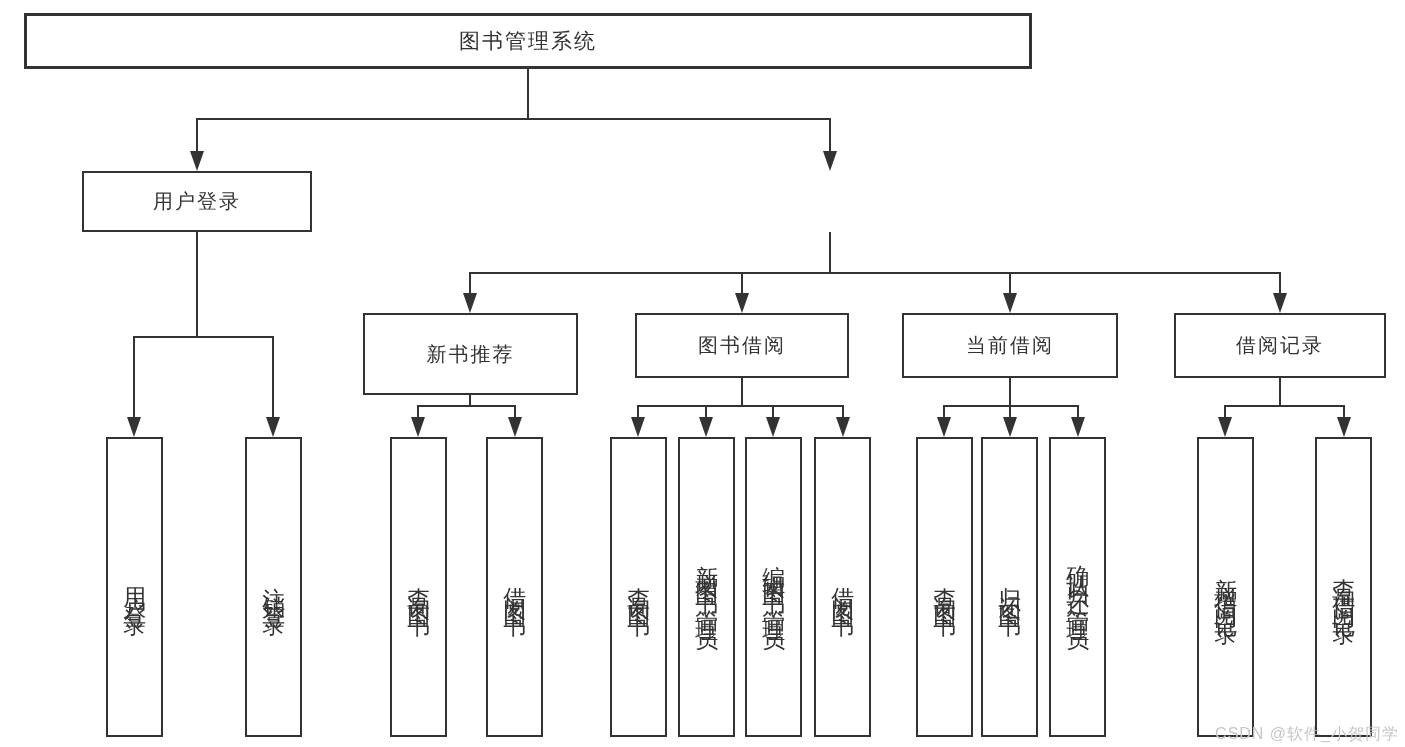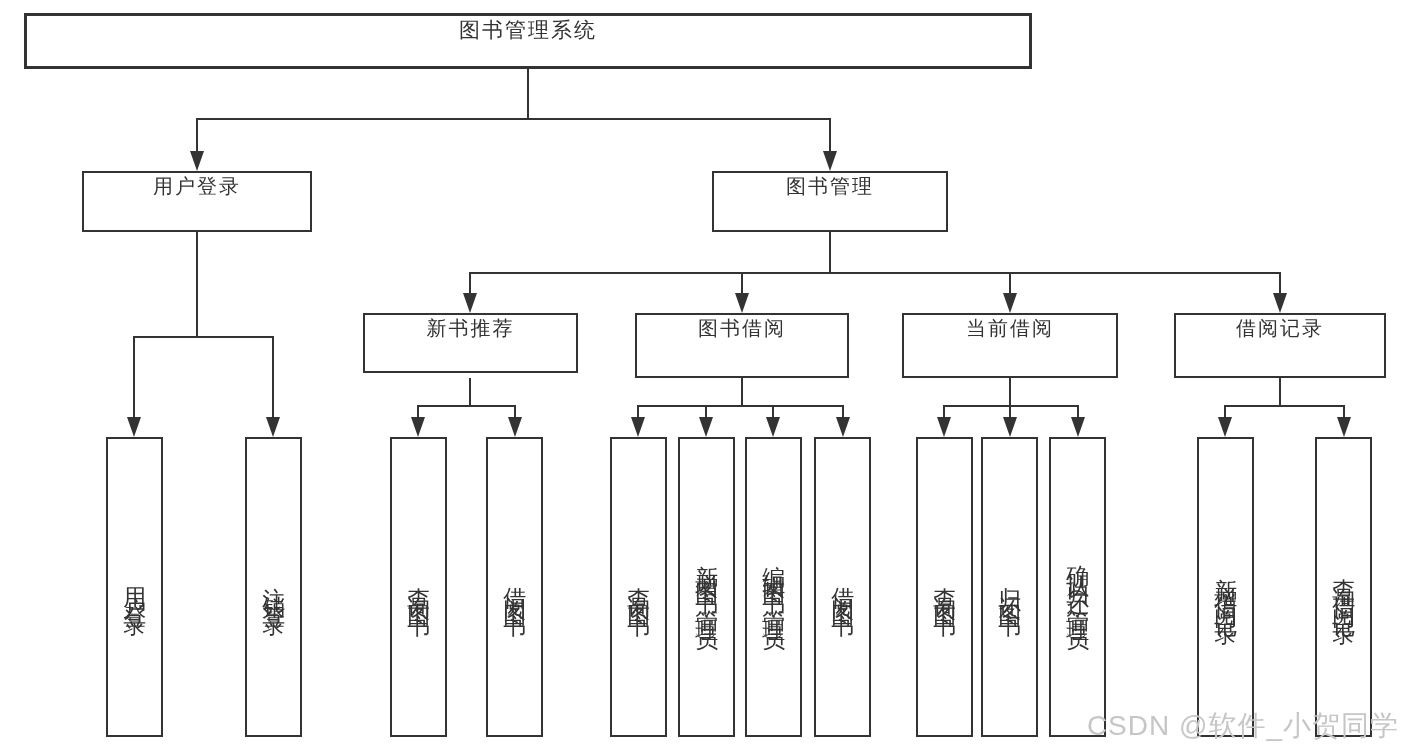--- a/index.html
+++ b/index.html
@@ -1,24 +1,24 @@
 <!DOCTYPE html>
 <html><head>
 <meta charset="utf-8">
 <style>
   html,body{margin:0;padding:0;background:#ffffff;}
   body{font-family:"Liberation Sans","DejaVu Sans",sans-serif;}
   #canvas{position:relative;width:1405px;height:747px;background:#ffffff;overflow:hidden;}
   .line{position:absolute;background:#333333;}
   .arrow{position:absolute;width:0;height:0;border-left:7px solid transparent;border-right:7px solid transparent;border-top:20px solid #333333;}
-  .hbox{position:absolute;box-sizing:border-box;border:2px solid #333333;background:#ffffff;display:flex;justify-content:center;font-size:20px;color:#333333;letter-spacing:2px;z-index:2;}
+  .hbox{position:absolute;box-sizing:border-box;border:2px solid #333333;background:#ffffff;display:flex;align-items:center;justify-content:center;font-size:20px;color:#333333;letter-spacing:2px;z-index:2;}
   .root{border-width:3px;font-size:21px;}
   .vbox{position:absolute;box-sizing:border-box;border:2px solid #333333;background:#ffffff;display:flex;align-items:center;justify-content:center;z-index:2;}
   .vbox span{writing-mode:vertical-rl;text-orientation:mixed;font-size:23px;letter-spacing:9px;color:#333333;line-height:1.1;}
-  .watermark{position:absolute;right:6px;bottom:2px;font-size:28px;color:#c6c6c6;z-index:5;letter-spacing:1px;}
+  .watermark{position:absolute;right:6px;bottom:2px;font-size:16px;color:#c6c6c6;z-index:5;letter-spacing:1px;}
 </style>
 </head>
 <body>
 
 <div id="canvas">
 
   <div id="connectors">
       <div class="line" style="background: rgb(51, 51, 51); left: 527px; top: 69px; width: 2px; height: 51px;"></div>
       <div class="line" style="background: rgb(51, 51, 51); left: 196px; top: 118px; width: 635px; height: 2px;"></div>
       <div class="line" style="background: rgb(51, 51, 51); left: 196px; top: 119px; width: 2px; height: 37px;"></div>
@@ -73,25 +73,22 @@
       <div class="arrow" style="left: 1337px; top: 417px; border-top-color: rgb(51, 51, 51);"></div>
     </div>
 
   <div class="hbox root" style="left:24px;top:13px;width:1008px;height:56px;">
     <span>图书管理系统</span>
   </div>
 
   <div class="hbox" style="left:82px;top:171px;width:230px;height:61px;">
     <span>用户登录</span>
   </div>
-  <div class="hbox" style="left:712px;top:171px;width:236px;height:61px;">
-    <span>图书管理</span>
-  </div>
 
-  <div class="hbox" style="left:363px;top:313px;width:215px;height:60px;">
+  <div class="hbox" style="left:363px;top:313px;width:215px;height:82px;">
     <span>新书推荐</span>
   </div>
   <div class="hbox" style="left:902px;top:313px;width:216px;height:65px;">
     <span>当前借阅</span>
   </div>
   <div class="hbox" style="left:635px;top:313px;width:214px;height:65px;">
     <span>图书借阅</span>
   </div>
   <div class="hbox" style="left:1174px;top:313px;width:212px;height:65px;">
     <span>借阅记录</span>

